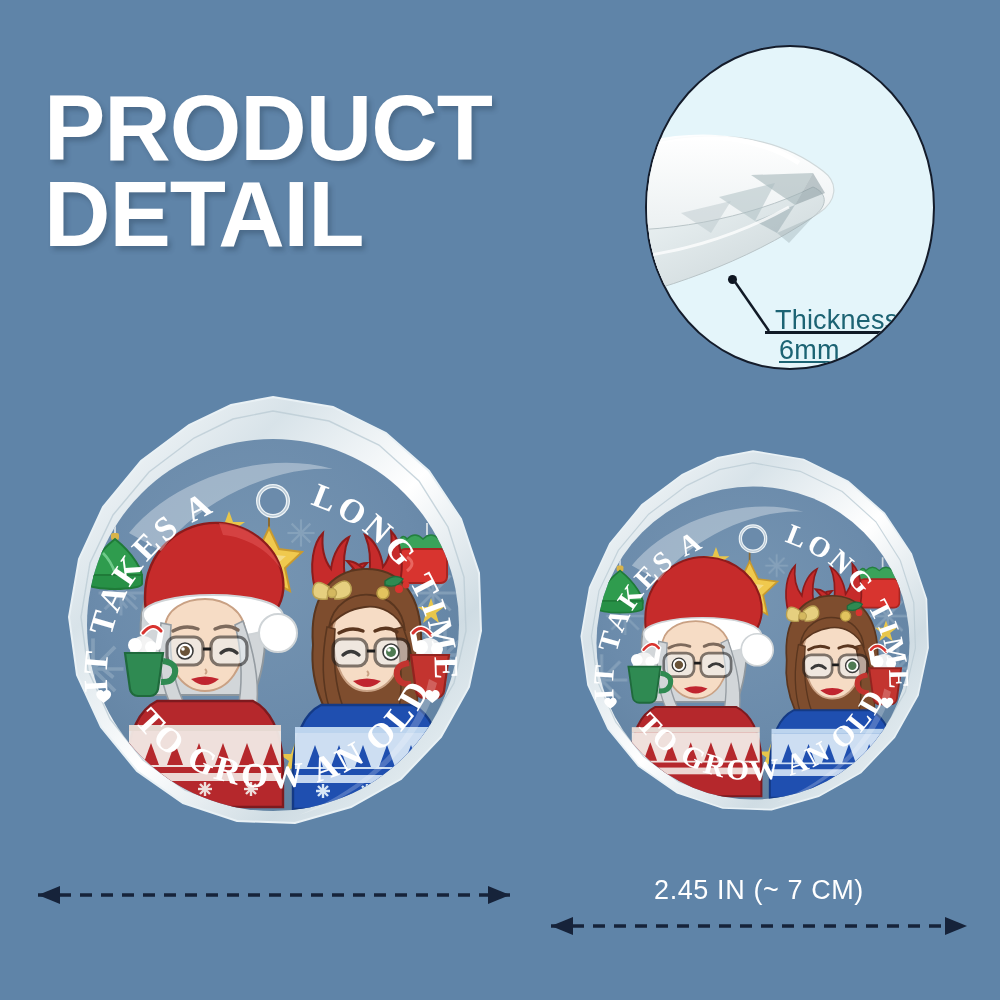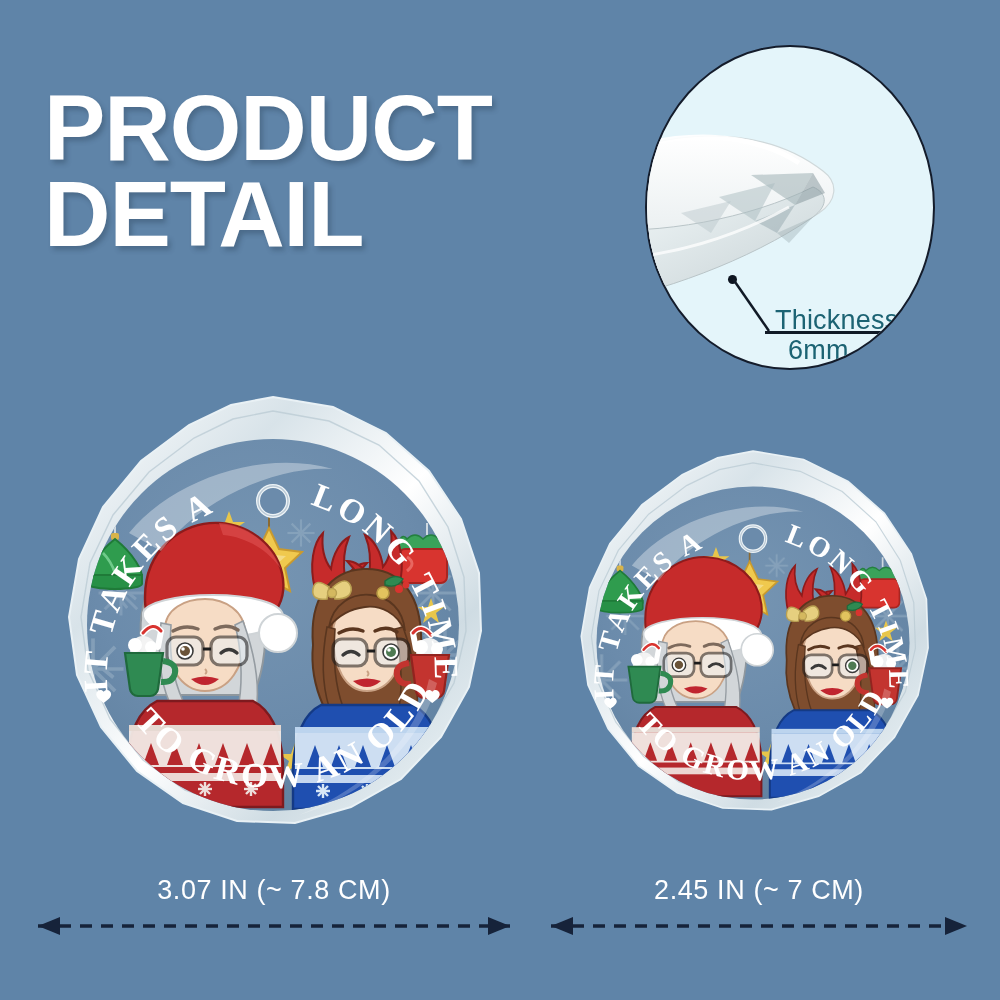--- a/index.html
+++ b/index.html
@@ -34,21 +34,21 @@
     box-sizing:border-box;
   }
   #thickness-callout .glass-svg{position:absolute;left:-48px;top:62px;}
   .thickness-text{
     position:absolute;
     color:#1c6373;
     font-size:27px;
     letter-spacing:.2px;
   }
   #thickness-label{left:128px;top:258px;}
-  #thickness-value{left:141px;top:288px;}
+  #thickness-value{left:132px;top:288px;text-decoration:underline;}
   #thickness-rule{
     position:absolute;left:118px;top:284px;width:162px;height:2.5px;
     background:#111a26;
   }
   #thickness-leader{
     position:absolute;left:84px;top:230px;
   }
   #thickness-dot{
     position:absolute;left:81px;top:228px;width:9px;height:9px;
     border-radius:50%;background:#0d1520;
@@ -689,21 +689,20 @@
         <path d="M 72 322 c -4 -6 -12 -2 -12 4 c 0 6 8 11 12 14 c 4 -3 12 -8 12 -14 c 0 -6 -8 -10 -12 -4 Z" transform="scale(.62) translate(42,176)"></path>
         <path d="M 406 322 c -4 -6 -12 -2 -12 4 c 0 6 8 11 12 14 c 4 -3 12 -8 12 -14 c 0 -6 -8 -10 -12 -4 Z" transform="scale(.62) translate(238,176)"></path>
       </g>
 
       <path d="M 96 150 C 140 96, 230 66, 300 86 C 250 82, 170 112, 128 168 Z" fill="#ffffff" opacity=".34"></path>
       <path d="M 404 300 C 388 362, 330 414, 266 432 C 336 404, 384 354, 396 296 Z" fill="#ffffff" opacity=".22"></path>
     </svg>
   </div>
 
   <div class="dim-group" id="dim-large">
-    <div class="dim-label">3.07 IN  (~ 7.8 CM)</div>
     <svg class="dim-arrow" viewBox="0 0 512 22" preserveAspectRatio="none">
       <line x1="20" y1="11" x2="492" y2="11" stroke="#16233a" stroke-width="3.4" stroke-dasharray="12 9"></line>
       <polygon points="20,11 42,2 42,20" fill="#16233a"></polygon>
       <polygon points="492,11 470,2 470,20" fill="#16233a"></polygon>
     </svg>
   </div>
 
   <div class="dim-group" id="dim-small">
     <div class="dim-label">2.45 IN  (~ 7 CM)</div>
     <svg class="dim-arrow" viewBox="0 0 452 22" preserveAspectRatio="none">

